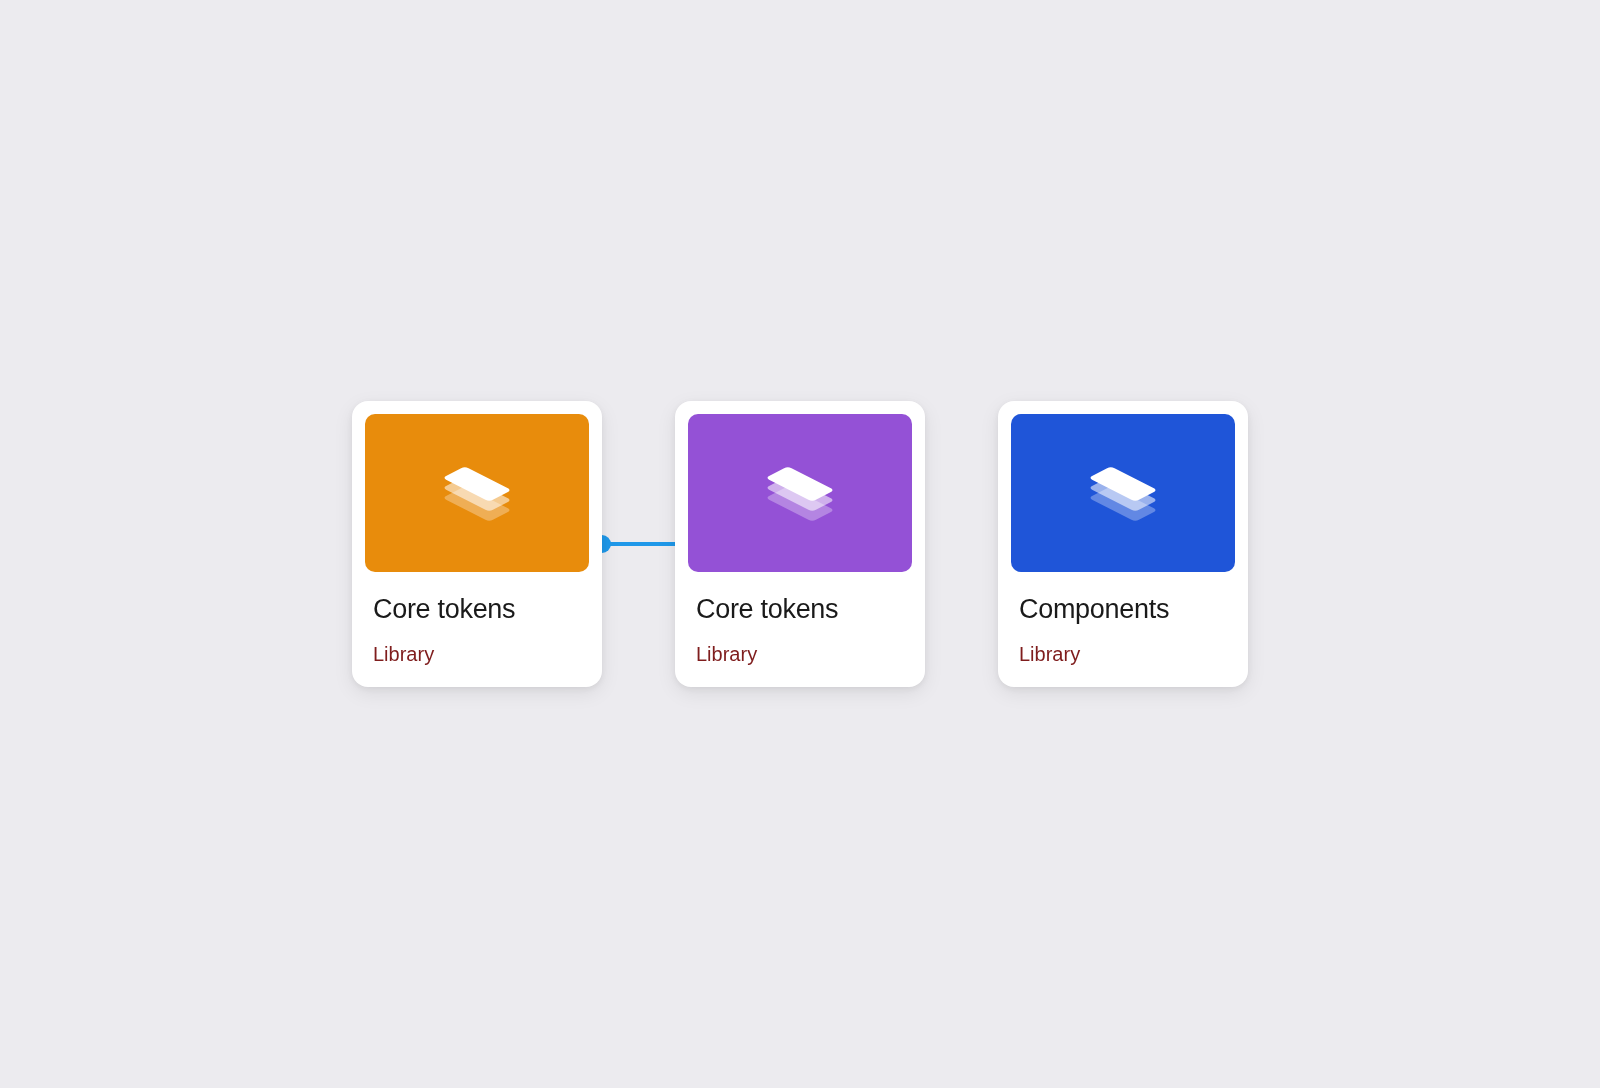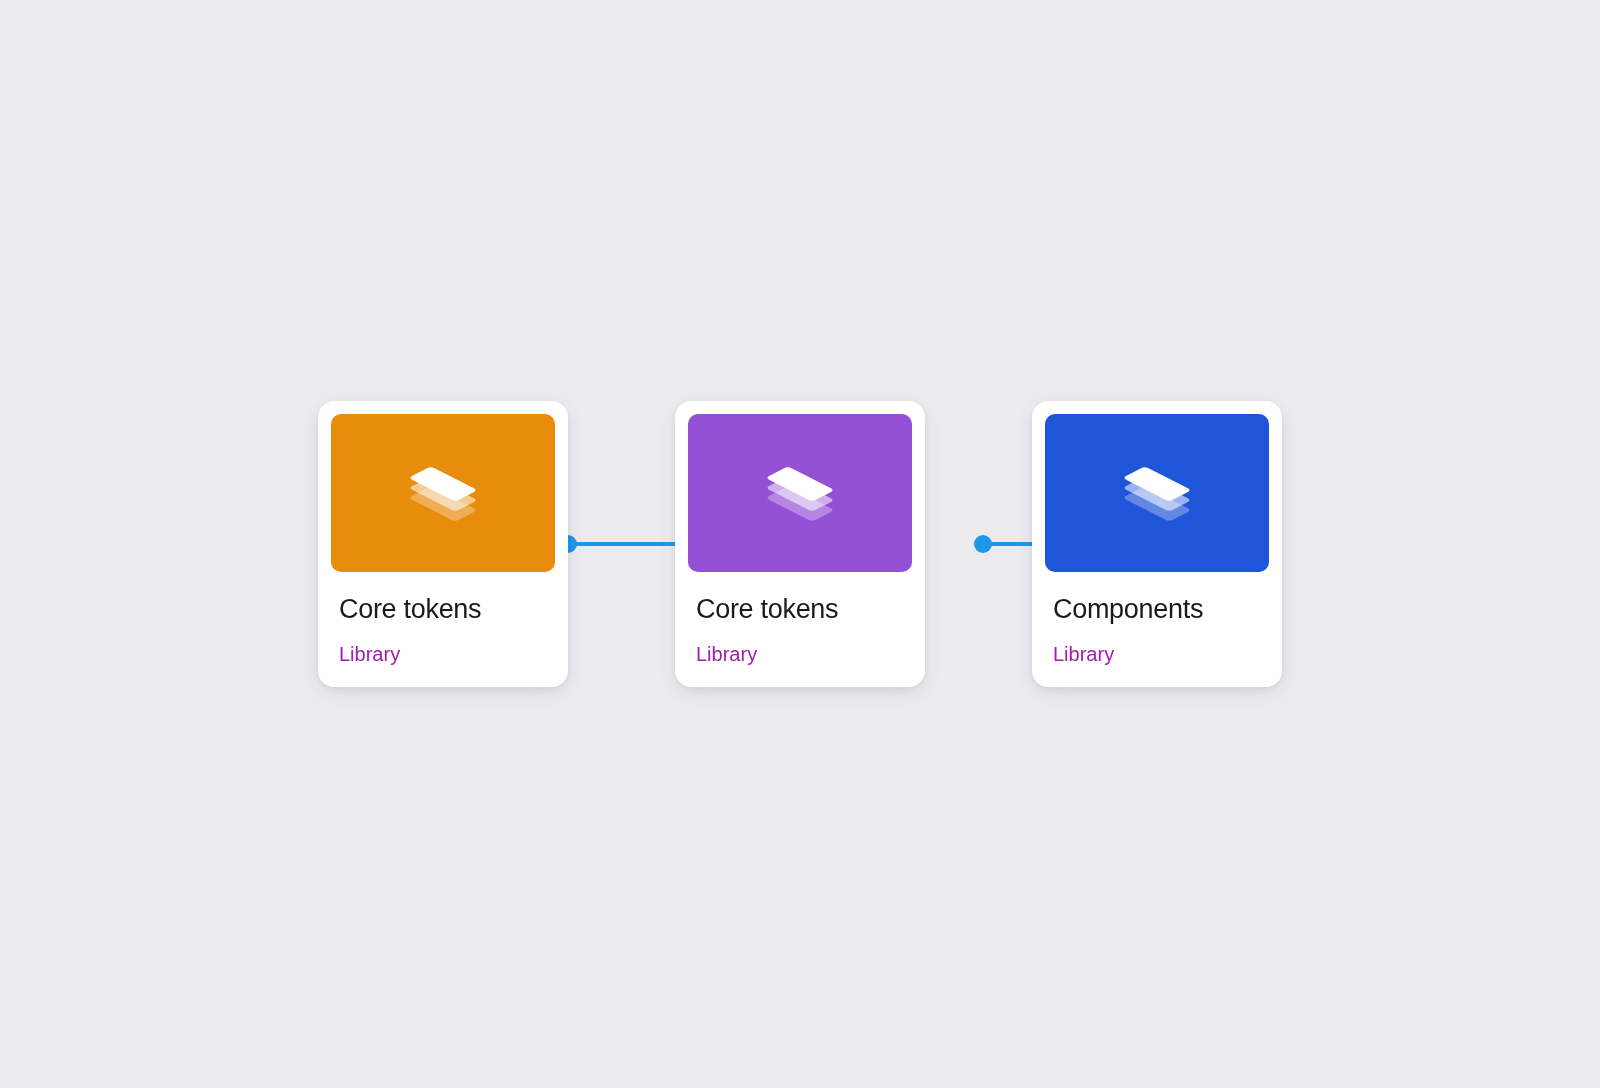--- a/index.html
+++ b/index.html
@@ -15,21 +15,21 @@
     display: flex;
     align-items: center;
     justify-content: center;
     position: relative;
   }
   .diagram {
     position: relative;
     display: flex;
     align-items: center;
     justify-content: center;
-    gap: 107px;
+    gap: 73px;
   }
   .card {
     width: 250px;
     background: #ffffff;
     border-radius: 16px;
     box-shadow: 0 6px 20px rgba(0,0,0,0.08), 0 2px 6px rgba(0,0,0,0.06);
     padding: 13px;
     position: relative;
     z-index: 2;
   }
@@ -45,21 +45,21 @@
     padding: 22px 8px 8px 8px;
   }
   .card-title {
     font-size: 27px;
     font-weight: 500;
     color: #1a1a1a;
     letter-spacing: -0.3px;
   }
   .card-subtitle {
     font-size: 20px;
-    color: #a21caf;
+    color: #7f1d1d;
     margin-top: 18px;
   }
   .connector {
     position: absolute;
     top: 50%;
     transform: translateY(-50%);
     height: 4px;
     background: #1f98e9;
     z-index: 1;
   }

